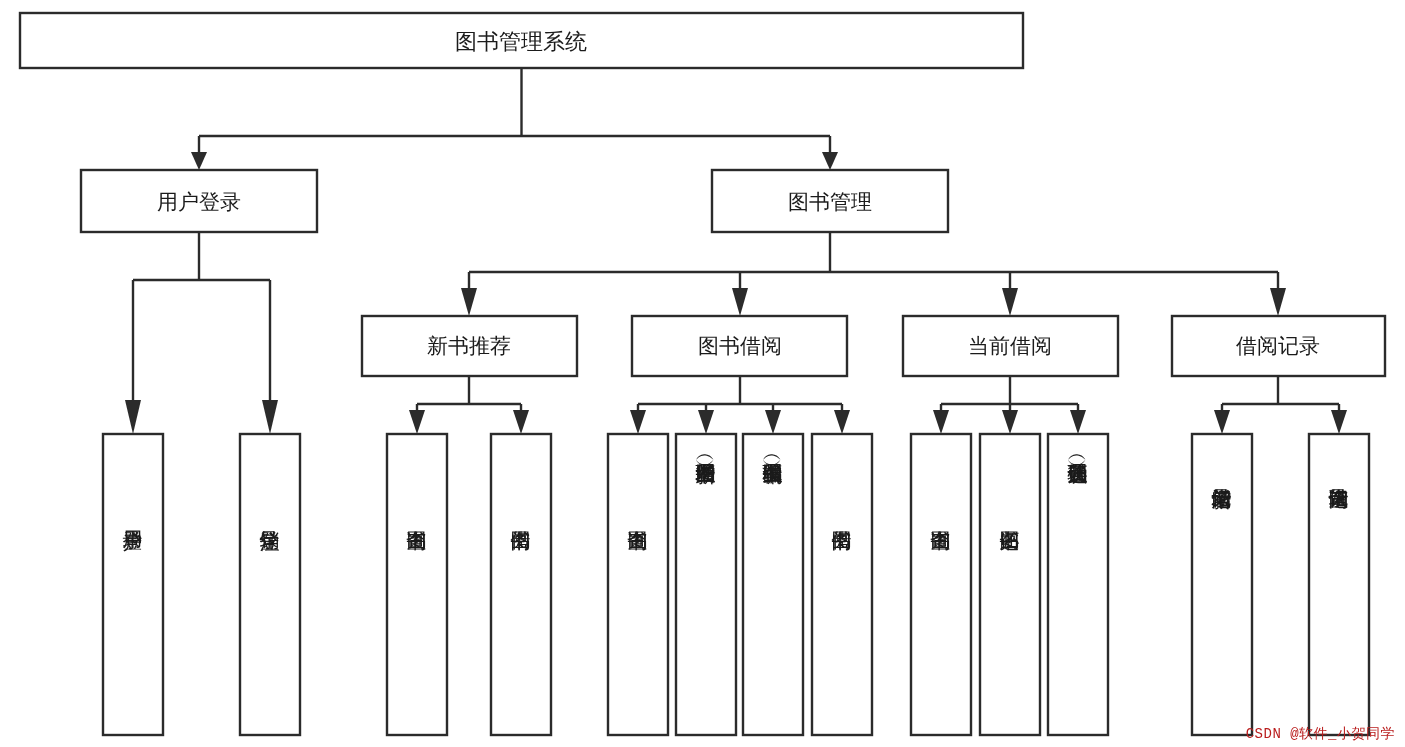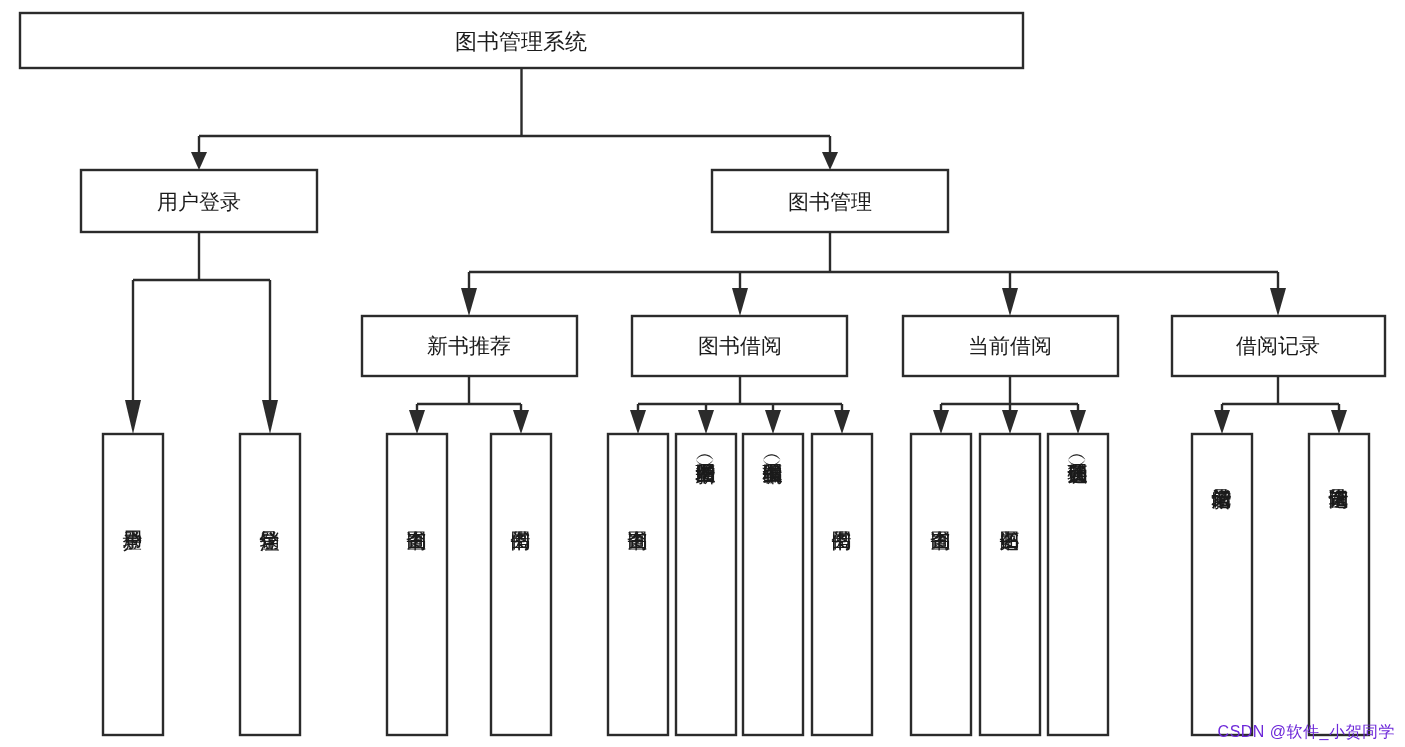--- a/index.html
+++ b/index.html
@@ -27,24 +27,24 @@
     fill:none;
     stroke:#2b2b2b;
     stroke-width:2.4;
     stroke-linecap:butt;
     stroke-linejoin:miter;
   }
   .arrowhead{fill:#2b2b2b;stroke:none;}
   .watermark{
     position:absolute;
     right:10px;bottom:4px;
-    color:#6d28d9;
-    font-size:16px;
+    color:#b91c1c;
+    font-size:14px;
     letter-spacing:0.5px;
-    font-family:Liberation Sans, sans-serif;
+    font-family:Liberation Mono, monospace;
     white-space:nowrap;
   }
 </style>
 </head>
 <body>
 
 <div id="diagram-root">
 
   <svg id="flow" viewBox="0 0 1405 747">
 

